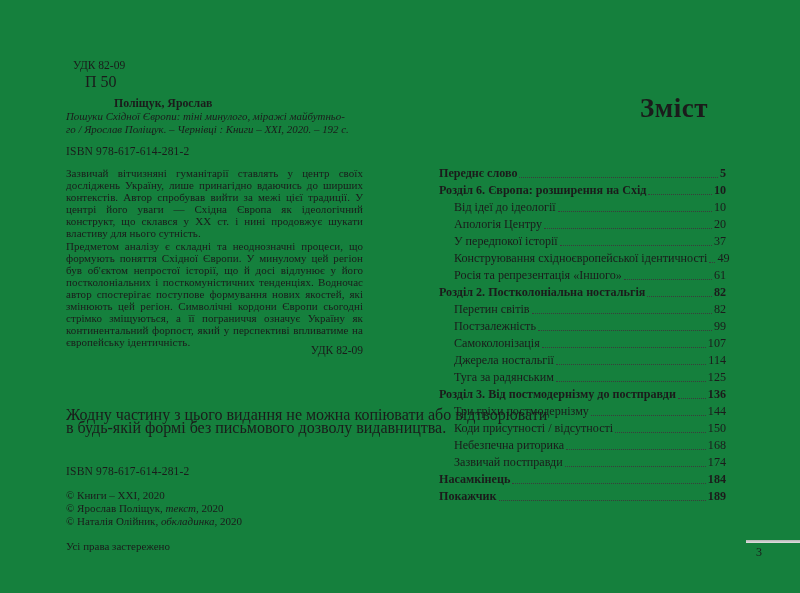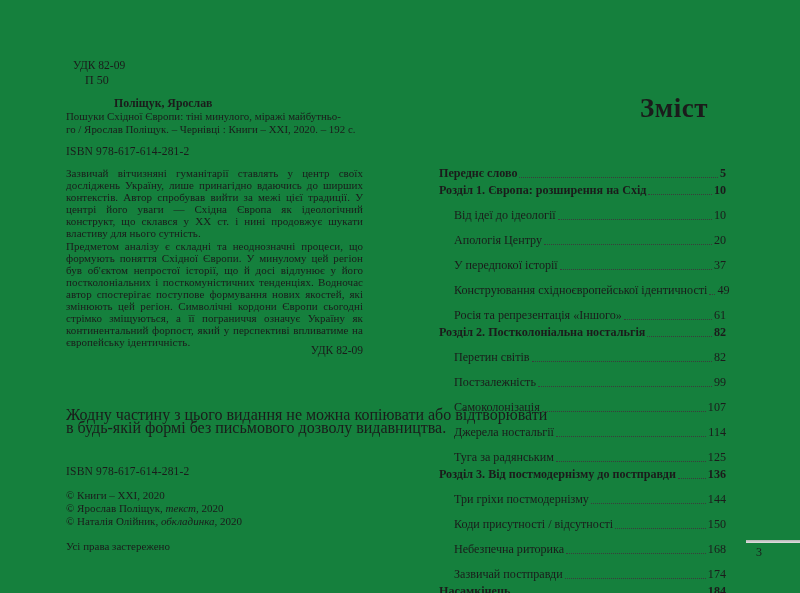--- a/index.html
+++ b/index.html
@@ -3,38 +3,38 @@
 <meta charset="utf-8">
 <style>
   html,body{margin:0;padding:0;background:#ffffff;}
   .sheet{
     position:relative;width:800px;height:593px;background:#15803d;
     font-family:"Liberation Serif","DejaVu Serif",serif;color:#1b1b1b;overflow:hidden;
   }
   .abs{position:absolute;}
   
   .udk{left:73px;top:59px;font-size:11.5px;}
-  .pcode{left:85px;top:73px;font-size:12px;}
+  .pcode{left:85px;top:73px;font-size:16px;}
   .author{left:66px;top:96px;font-size:11.8px;font-weight:bold;margin-left:48px;}
-  .bib{left:66px;top:110px;font-size:10.9px;line-height:13.2px;white-space:pre;}
+  .bib{left:66px;top:110px;font-size:10.9px;line-height:13.2px;white-space:pre;font-style:italic;}
   .isbn-top{left:66px;top:145px;font-size:11.5px;letter-spacing:.2px;}
   .abstract{left:66px;top:167px;width:297px;font-size:11px;line-height:12.1px;
             text-align:justify;letter-spacing:.05px;}
   .abstract p{margin:0;font-family:Liberation Serif, serif;}
   .udk-footer{left:66px;top:344px;width:297px;font-size:11.5px;text-align:right;}
   .notice{left:66px;top:408px;font-size:16px;line-height:13.2px;white-space:pre;}
   .isbn-bottom{left:66px;top:465px;font-size:11.5px;letter-spacing:.2px;}
   .credits{left:66px;top:489px;font-size:11px;line-height:12.9px;}
   .rights{left:66px;top:540px;font-size:11px;}
   
   .toc-title{left:640px;top:93px;font-size:27px;font-weight:bold;letter-spacing:.5px;margin:0;}
   .toc{left:439px;top:164px;width:287px;font-size:12.1px;}
   .toc-row{display:flex;align-items:flex-end;height:17px;}
   .toc-row.bold{font-weight:bold;align-items:flex-end;}
-  .toc-row.indent{padding-left:15px;margin-top:8px;}
+  .toc-row.indent{padding-left:15px;}
   .toc-label{white-space:nowrap;}
   .toc-dots{flex:1 1 auto;min-width:6px;border-bottom:1.4px dotted #3b3b3b;margin:0 2px 3px 2px;}
   .toc-page{white-space:nowrap;}
   .edge-line{left:746px;top:540px;width:54px;height:3px;
              background:linear-gradient(#b5b5b5,#e2e2e2);}
   .folio{left:750px;top:545px;width:18px;font-size:12px;text-align:center;}
 </style>
 </head>
 <body>
 
@@ -65,21 +65,21 @@
 
   <div>
     <h1 class="abs toc-title">Зміст</h1>
     <div class="abs toc">
         <div class="toc-row bold">
     <span class="toc-label">Переднє слово</span>
     <span class="toc-dots"></span>
     <span class="toc-page">5</span>
   </div>
         <div class="toc-row bold">
-    <span class="toc-label">Розділ 1. Європа: розширення на Схід</span>
+    <span class="toc-label">Розділ 6. Європа: розширення на Схід</span>
     <span class="toc-dots"></span>
     <span class="toc-page">10</span>
   </div>
         <div class="toc-row indent">
     <span class="toc-label">Від ідеї до ідеології</span>
     <span class="toc-dots"></span>
     <span class="toc-page">10</span>
   </div>
         <div class="toc-row indent">
     <span class="toc-label">Апологія Центру</span>

